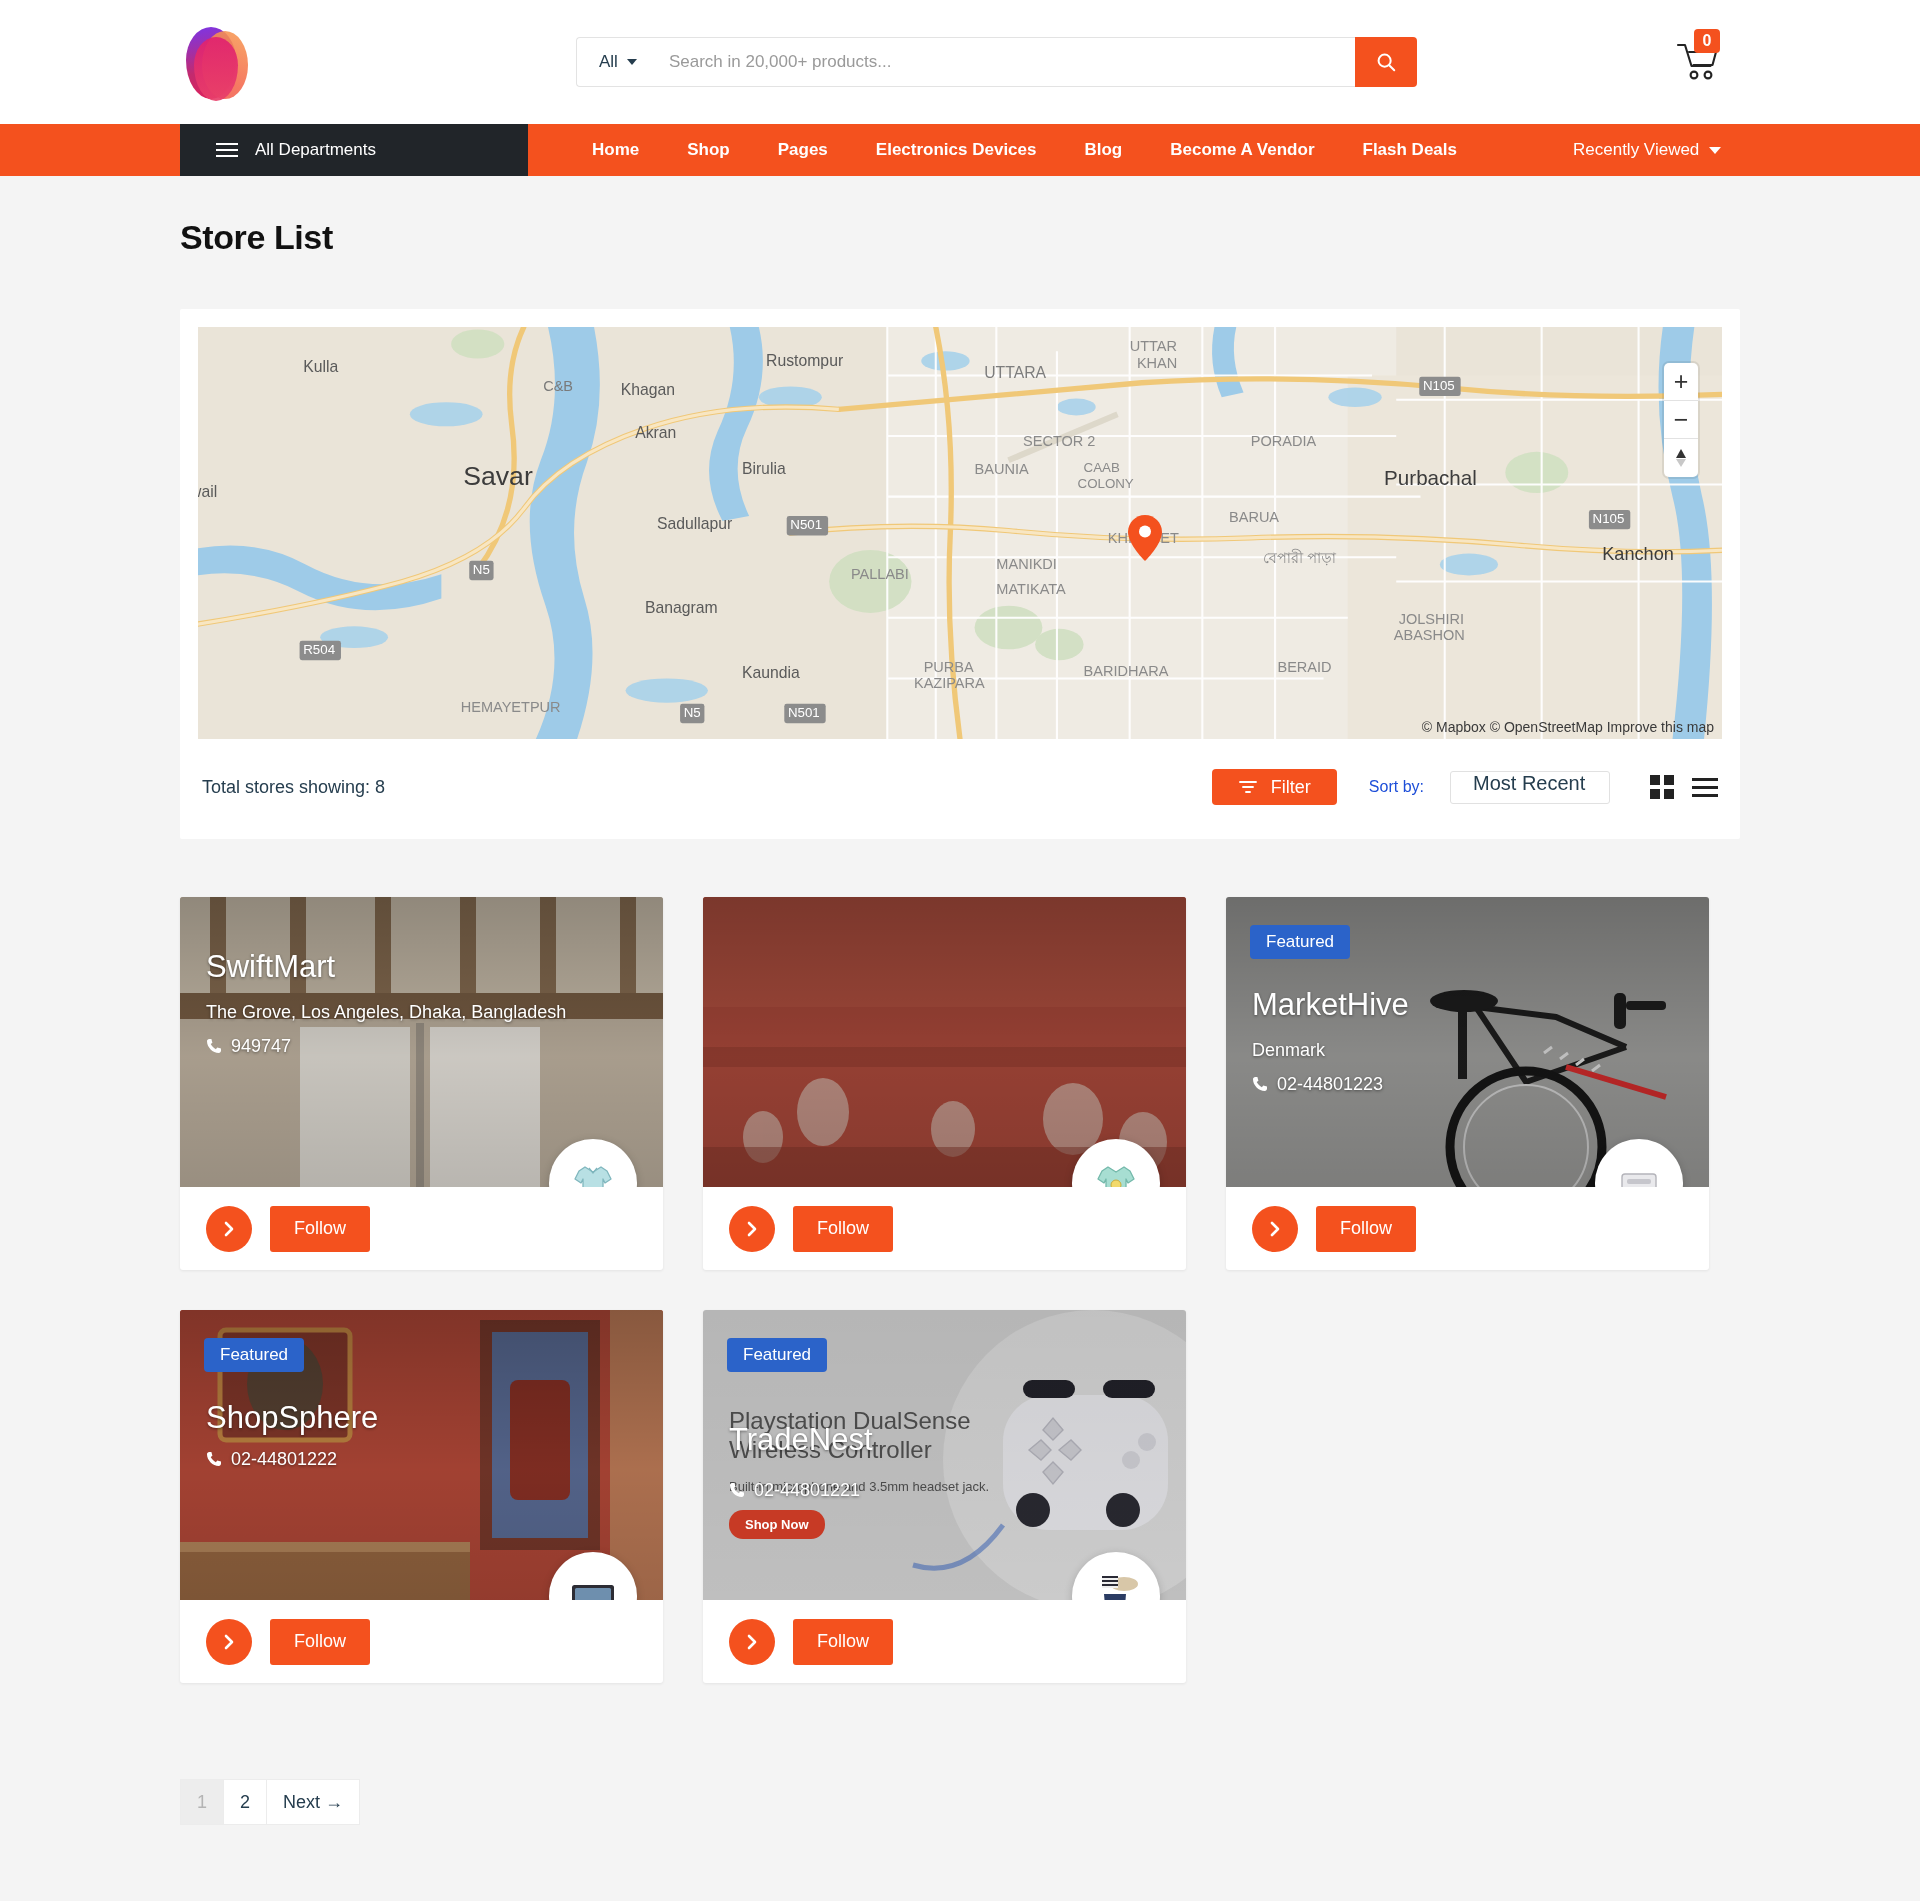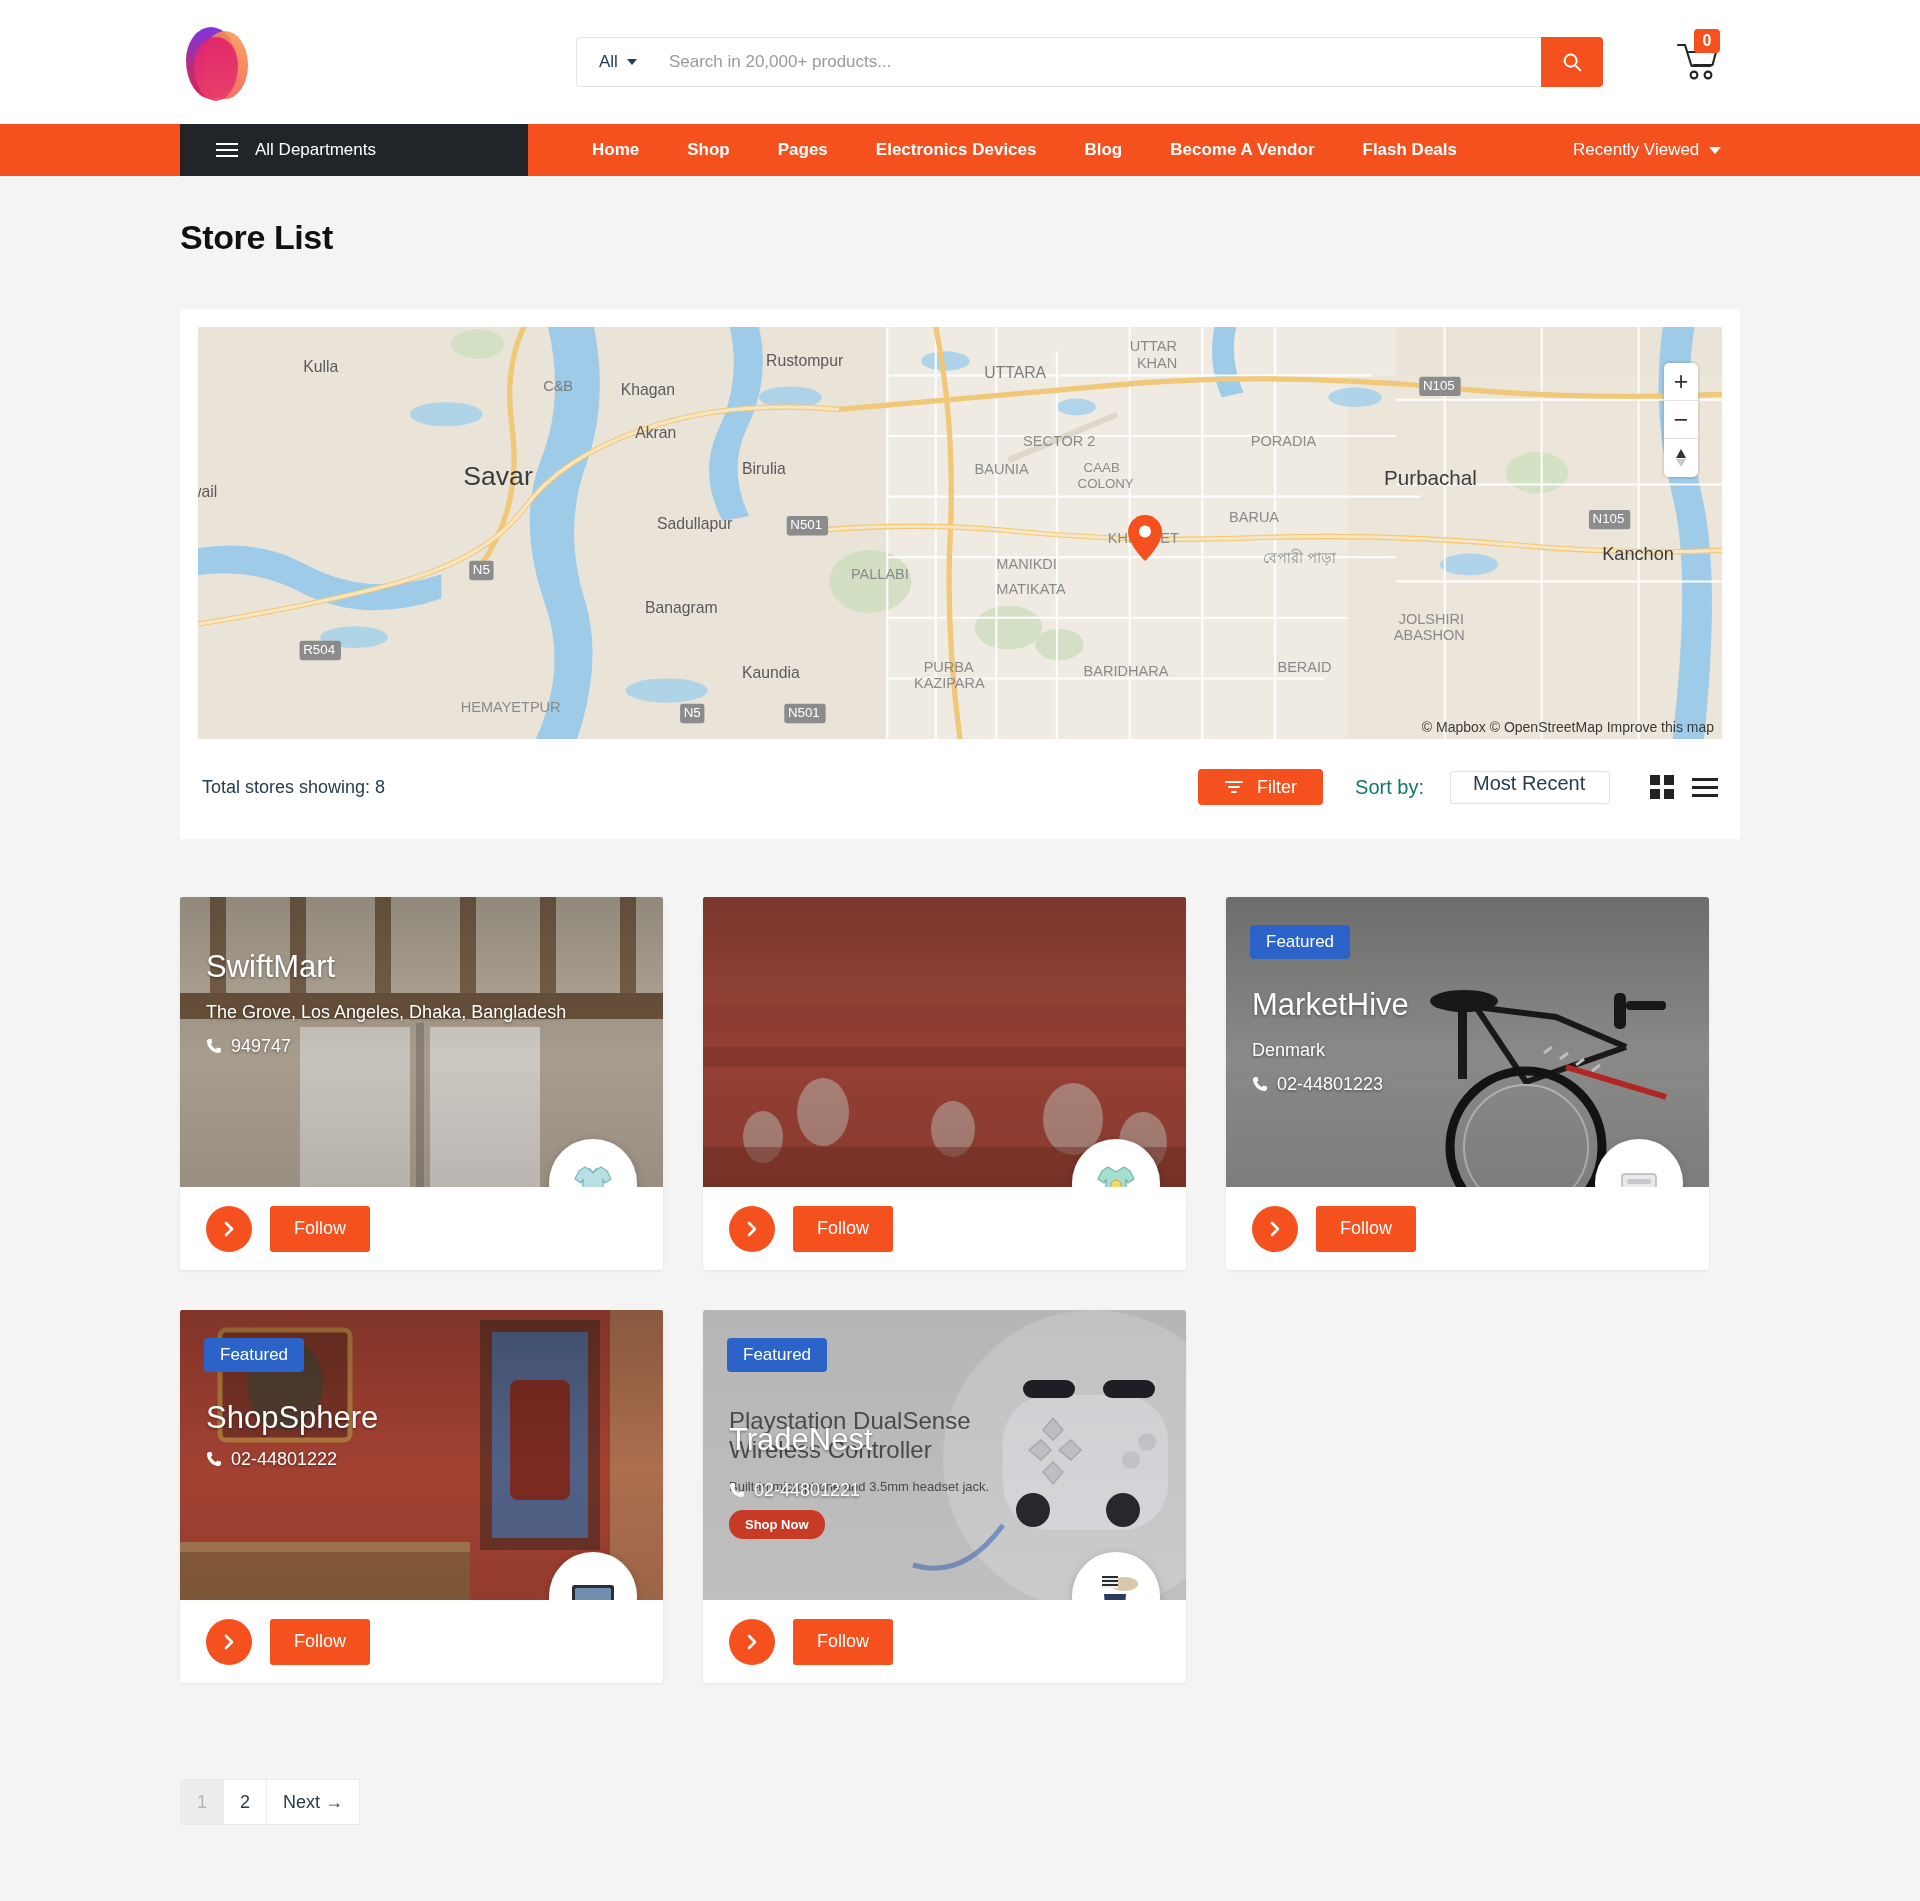--- a/index.html
+++ b/index.html
@@ -52,21 +52,21 @@
     align-items: stretch;
     height: 50px;
   }
   .search-box {
     display: flex;
     align-items: center;
     border: 1px solid #e3e3e3;
     border-right: none;
     background: #fff;
     border-radius: 4px 0 0 4px;
-    width: 965px;
+    width: 779px;
     height: 50px;
   }
   .cat-select {
     display: flex;
     align-items: center;
     gap: 9px;
     padding: 0 18px 0 22px;
     font-size: 17px;
     color: #253d4e;
     cursor: pointer;
@@ -251,21 +251,21 @@
     border-radius: 4px;
     height: 36px;
     padding: 0 26px;
     font-size: 18px;
     font-family: "Liberation Sans", sans-serif;
     display: flex;
     align-items: center;
     gap: 13px;
     cursor: pointer;
   }
-  .sortby-label { font-size: 20px; color: #0f766e; margin-left: 6px; }
+  .sortby-label { font-size: 16px; color: #1d4ed8; margin-left: 6px; }
   .sort-select {
     border: 1px solid #e1e1e1;
     background: #fff;
     height: 33px;
     min-width: 160px;
     padding: 0 22px;
     font-size: 20px;
     font-family: "Liberation Sans", sans-serif;
     color: #253d4e;
     border-radius: 3px;

